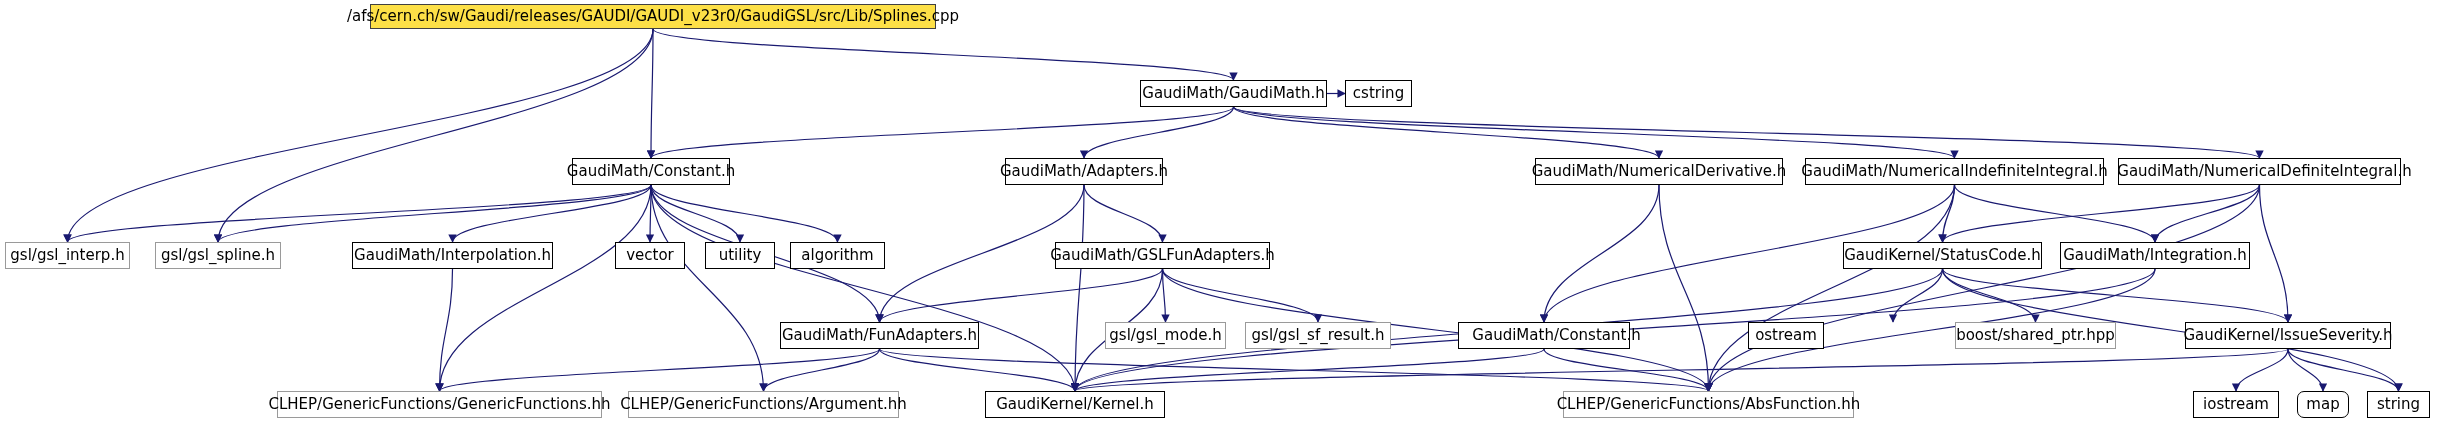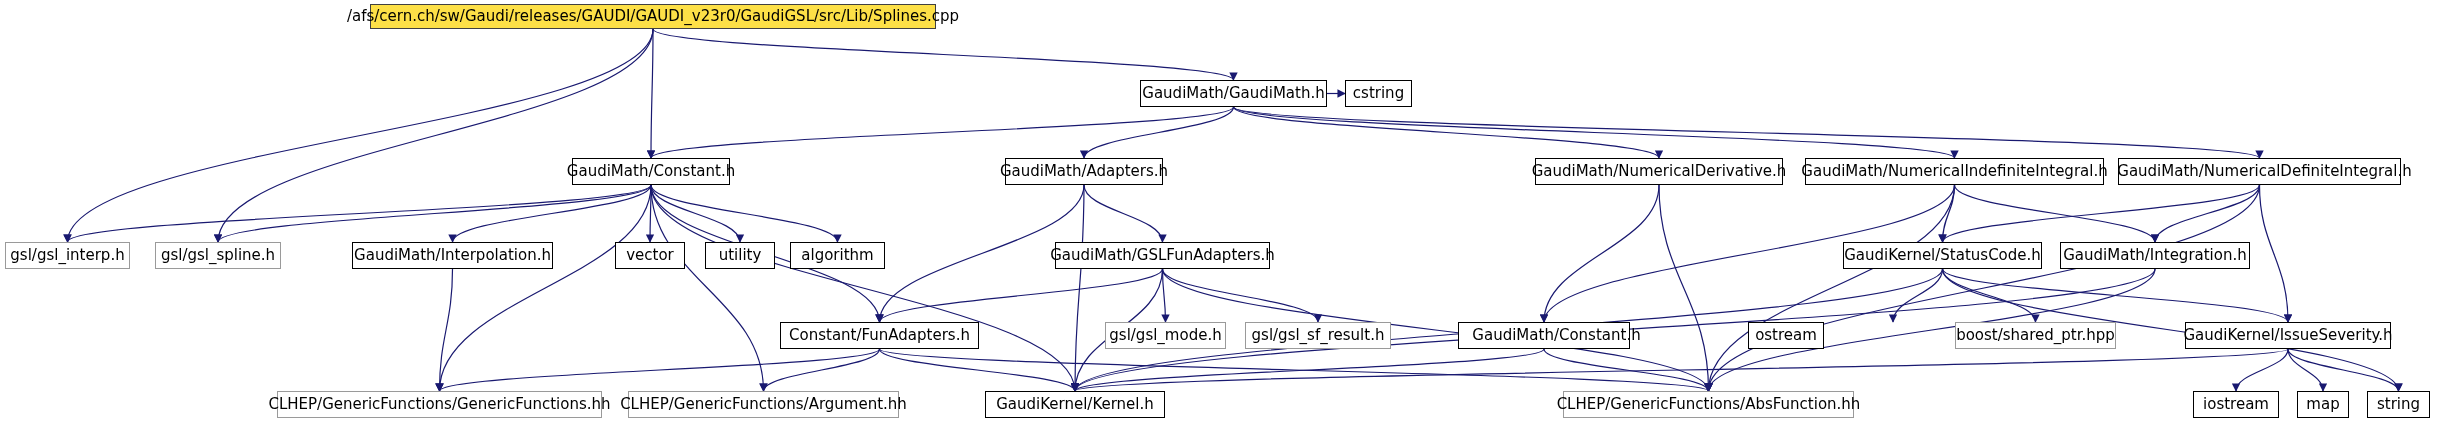--- a/index.html
+++ b/index.html
@@ -125,21 +125,21 @@
       <div class="node" style="left: 1055px; top: 242px; width: 215px; height: 27px;">
         <span class="lbl">GaudiMath/GSLFunAdapters.h</span>
       </div>
       <div class="node" style="left: 1843px; top: 242px; width: 199px; height: 27px;">
         <span class="lbl">GaudiKernel/StatusCode.h</span>
       </div>
       <div class="node" style="left: 2060px; top: 242px; width: 190px; height: 27px;">
         <span class="lbl">GaudiMath/Integration.h</span>
       </div>
       <div class="node" style="left: 780px; top: 322px; width: 199px; height: 27px;">
-        <span class="lbl">Constant/FunAdapters.h</span>
+        <span class="lbl">GaudiMath/FunAdapters.h</span>
       </div>
       <div class="node ext" style="left: 1105px; top: 322px; width: 121px; height: 27px;">
         <span class="lbl">gsl/gsl_mode.h</span>
       </div>
       <div class="node ext" style="left: 1245px; top: 322px; width: 146px; height: 27px;">
         <span class="lbl">gsl/gsl_sf_result.h</span>
       </div>
       <div class="node" style="left: 1458px; top: 322px; width: 172px; height: 27px; padding-left: 25px;">
         <span class="lbl">GaudiMath/Constant.h</span>
       </div>
@@ -160,20 +160,20 @@
       </div>
       <div class="node" style="left: 985px; top: 391px; width: 180px; height: 27px;">
         <span class="lbl">GaudiKernel/Kernel.h</span>
       </div>
       <div class="node ext" style="left: 1563px; top: 391px; width: 291px; height: 27px;">
         <span class="lbl">CLHEP/GenericFunctions/AbsFunction.hh</span>
       </div>
       <div class="node" style="left: 2193px; top: 391px; width: 86px; height: 27px;">
         <span class="lbl">iostream</span>
       </div>
-      <div class="node" style="left: 2297px; top: 391px; width: 52px; height: 27px;">
+      <div class="node" style="left: 2297px; top: 391px; width: 52px; height: 27px; border-radius: 7px;">
         <span class="lbl">map</span>
       </div>
       <div class="node" style="left: 2367px; top: 391px; width: 63px; height: 27px;">
         <span class="lbl">string</span>
       </div>
     </div>
 </div>
 
 </body></html>

